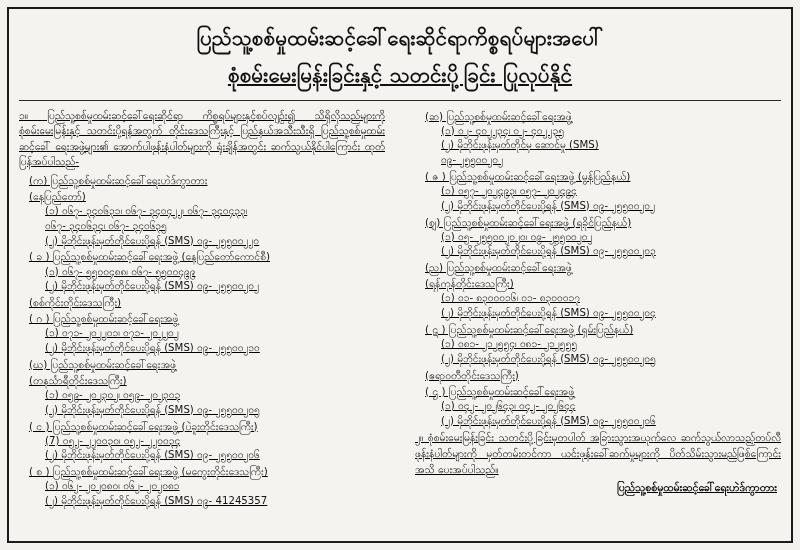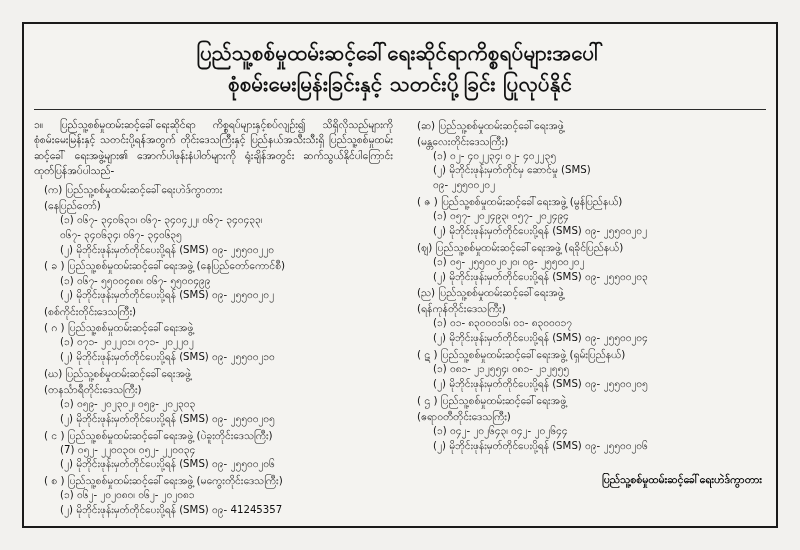--- a/index.html
+++ b/index.html
@@ -12,21 +12,21 @@
     background: #e9e9e7;
     font-family: "DejaVu Sans", sans-serif;
     overflow: hidden;
   }
   .page {
     position: relative;
     width: 800px;
     height: 550px;
     box-sizing: border-box;
     background: #f2f1ee;
-    padding: 22px;
+    padding: 7px;
   }
   .frame {
     box-sizing: border-box;
     width: 100%;
     height: 100%;
     border: 2px solid #1a1a1a;
     background: #f4f3f0;
     padding: 8px 10px 6px 10px;
     display: flex;
     flex-direction: column;
@@ -38,33 +38,35 @@
     padding-top: 6px;
   }
   .header .line {
     font-size: 20.5px;
     font-weight: bold;
     letter-spacing: 0.2px;
     line-height: 1.5;
     white-space: nowrap;
   }
   .header .line2 {
-    margin-top: 0;
+    margin-top: 6px;
+    text-decoration: underline;
   }
   .rule {
     height: 0;
     border-top: 1px solid #2a2a2a;
     margin: 9px 0 7px 0;
     flex: 0 0 auto;
   }
   .columns {
     display: flex;
     flex: 1 1 auto;
-    gap: 14px;
+    gap: 30px;
     min-height: 0;
+    text-decoration: underline;
   }
   .col {
     width: 50%;
     box-sizing: border-box;
   }
   .blk {
     color: #111;
     font-size: 10.4px;
     line-height: 1.45;
   }
@@ -88,21 +90,21 @@
   .closing {
     font-size: 10.4px;
     line-height: 1.5;
     text-align: justify;
     margin-top: 2px;
   }
   .signature {
     text-align: right;
     font-size: 10.6px;
     font-weight: bold;
-    margin-top: 20px;
+    margin-top: 4px;
     padding-right: 4px;
   }
   .nowrap {
     white-space: nowrap;
   }
 </style>
 </head>
 <body>
 
 <div class="page">
@@ -157,21 +159,20 @@
         <div class="blk">
           <div class="lvl1">( စ ) ပြည်သူ့စစ်မှုထမ်းဆင့်ခေါ်ရေးအဖွဲ့ (မကွေးတိုင်းဒေသကြီး)</div>
           <div class="lvl2 nowrap">(၁)  ၀၆၂- ၂၀၂၀၈၀၊ ၀၆၂- ၂၀၂၀၈၁</div>
           <div class="lvl2 nowrap">(၂)  မိုဘိုင်းဖုန်းမှတ်တိုင်ပေးပို့ရန် (SMS) ၀၉- 41245357</div>
         </div>
       </div>
 
       <div class="col">
         <div class="blk">
           <div class="lvl1">(ဆ) ပြည်သူ့စစ်မှုထမ်းဆင့်ခေါ်ရေးအဖွဲ့</div>
-          <div class="lvl1 sub">(မန္တလေးတိုင်းဒေသကြီး)</div>
           <div class="lvl2 nowrap">(၁)  ၀၂- ၄၀၂၂၃၄၊ ၀၂- ၄၀၂၂၃၅</div>
           <div class="lvl2 nowrap">(၂)  မိုဘိုင်းဖုန်းမှတ်တိုင်မှ ဆောင်မှု (SMS)</div>
           <div class="lvl2 cont nowrap">၀၉- ၂၅၅၀၀၂၀၂</div>
         </div>
 
         <div class="blk">
           <div class="lvl1">( ဇ ) ပြည်သူ့စစ်မှုထမ်းဆင့်ခေါ်ရေးအဖွဲ့ (မွန်ပြည်နယ်)</div>
           <div class="lvl2 nowrap">(၁)  ၀၅၇- ၂၀၂၄၉၃၊ ၀၅၇- ၂၀၂၄၉၄</div>
           <div class="lvl2 nowrap">(၂)  မိုဘိုင်းဖုန်းမှတ်တိုင်ပေးပို့ရန် (SMS) ၀၉- ၂၅၅၀၀၂၀၂</div>
         </div>
@@ -189,24 +190,25 @@
           <div class="lvl2 nowrap">(၂)  မိုဘိုင်းဖုန်းမှတ်တိုင်ပေးပို့ရန် (SMS) ၀၉- ၂၅၅၀၀၂၀၄</div>
         </div>
 
         <div class="blk">
           <div class="lvl1">( ဋ ) ပြည်သူ့စစ်မှုထမ်းဆင့်ခေါ်ရေးအဖွဲ့ (ရှမ်းပြည်နယ်)</div>
           <div class="lvl2 nowrap">(၁)  ၀၈၁- ၂၁၂၅၅၄၊ ၀၈၁- ၂၁၂၅၅၅</div>
           <div class="lvl2 nowrap">(၂)  မိုဘိုင်းဖုန်းမှတ်တိုင်ပေးပို့ရန် (SMS) ၀၉- ၂၅၅၀၀၂၀၅</div>
         </div>
 
         <div class="blk">
+          <div class="lvl1 sub">(ဧရာဝတီတိုင်းဒေသကြီး)</div>
           <div class="lvl1">( ဌ ) ပြည်သူ့စစ်မှုထမ်းဆင့်ခေါ်ရေးအဖွဲ့</div>
-          <div class="lvl1 sub">(ဧရာဝတီတိုင်းဒေသကြီး)</div>
           <div class="lvl2 nowrap">(၁)  ၀၄၂- ၂၀၂၆၄၃၊ ၀၄၂- ၂၀၂၆၄၄</div>
           <div class="lvl2 nowrap">(၂)  မိုဘိုင်းဖုန်းမှတ်တိုင်ပေးပို့ရန် (SMS) ၀၉- ၂၅၅၀၀၂၀၆</div>
         </div>
 
+        <div class="closing">၂။  စုံစမ်းမေးမြန်းခြင်း သတင်းပို့ခြင်းမှတပါတ် အခြားသွားအယုက်လေ ဆက်သွယ်လာသည့်တပ်လီဖုန်းနံပါတ်များကို မှတ်တမ်းတင်ကာ ယင်းဖုန်းခေါ်ဆက်မှုများကို ပိတ်သိမ်းသွားမည်ဖြစ်ကြောင်း အသိ ပေးအပ်ပါသည်။</div>
         <div class="signature">ပြည်သူ့စစ်မှုထမ်းဆင့်ခေါ်ရေးဟဲဒ်ကွာတား</div>
       </div>
 
     </div>
   </div>
 </div>
 
 </body></html>

